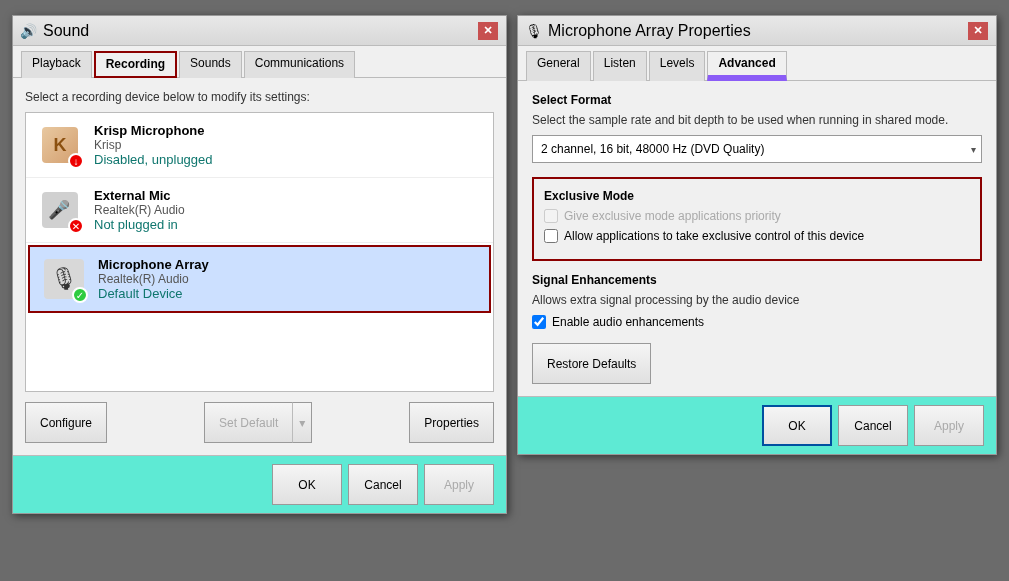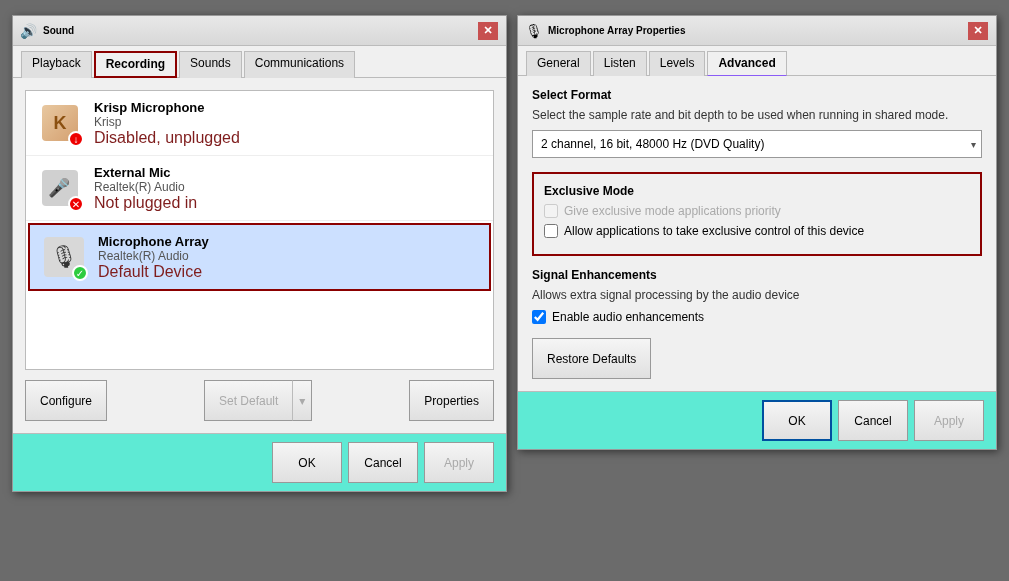--- a/index.html
+++ b/index.html
@@ -46,24 +46,23 @@
     .title-bar-icon {
       width: 16px;
       height: 16px;
       margin-right: 6px;
       display: flex;
       align-items: center;
       justify-content: center;
       font-size: 14px;
     }
     .title-bar-text {
-      font-size: 10px;
+      font-size: 16px;
       color: #000;
       flex: 1;
-      font-weight: bold;
     }
     .title-bar-close {
       width: 20px;
       height: 18px;
       background: #c75050;
       border: none;
       cursor: pointer;
       display: flex;
       align-items: center;
       justify-content: center;
@@ -86,21 +85,21 @@
       border-bottom: none;
       background: #e0e0e0;
       cursor: pointer;
       font-size: 12px;
       margin-right: 2px;
       position: relative;
       top: 1px;
     }
     .tab.active {
       background: #f0f0f0;
-      border-bottom: 1px solid #8b5cf6;
+      border-bottom: 6px solid #8b5cf6;
       font-weight: 600;
       z-index: 1;
     }
     .tab.highlighted {
       border: 2px solid #8b0000;
       background: #f0f0f0;
       font-weight: 600;
       z-index: 1;
     }
 
@@ -143,21 +142,21 @@
       margin-right: 10px;
       position: relative;
       flex-shrink: 0;
       display: flex;
       align-items: center;
       justify-content: center;
     }
     .device-info { flex: 1; }
     .device-name { font-weight: 600; font-size: 13px; }
     .device-driver { font-size: 12px; color: #555; }
-    .device-status { font-size: 16px; color: #7f1d1d; }
+    .device-status { font-size: 13px; color: #0f766e; }
 
     
     .status-dot {
       position: absolute;
       bottom: 0;
       right: 0;
       width: 16px;
       height: 16px;
       border-radius: 50%;
       border: 2px solid white;
@@ -341,20 +340,21 @@
       </div>
       <div class="tab">
         <span>Sounds</span>
       </div>
       <div class="tab">
         <span>Communications</span>
       </div>
     </div>
 
     <div class="sound-content">
+      <p class="sound-description">Select a recording device below to modify its settings:</p>
 
       <div class="device-list">
 
         <div class="device-item">
           <div class="device-icon-container">
             <div class="krisp-icon">K</div>
             <div class="status-dot red">↓</div>
           </div>
           <div class="device-info">
             <div class="device-name">Krisp Microphone</div>

